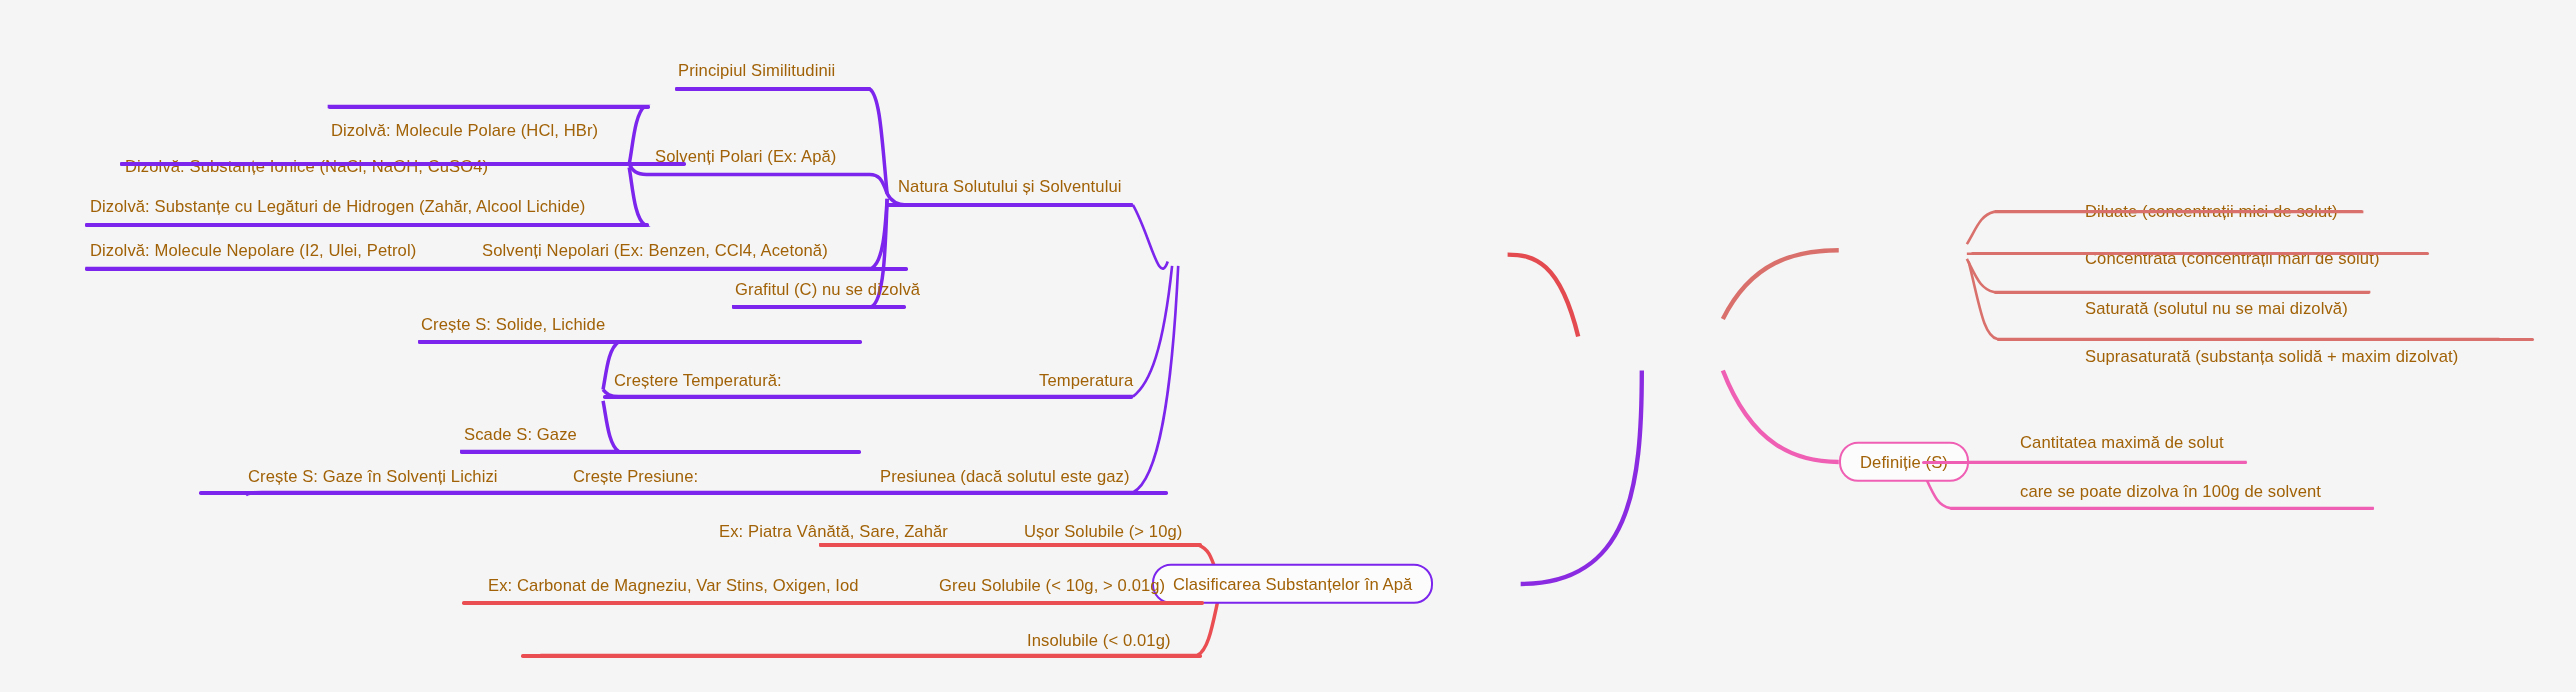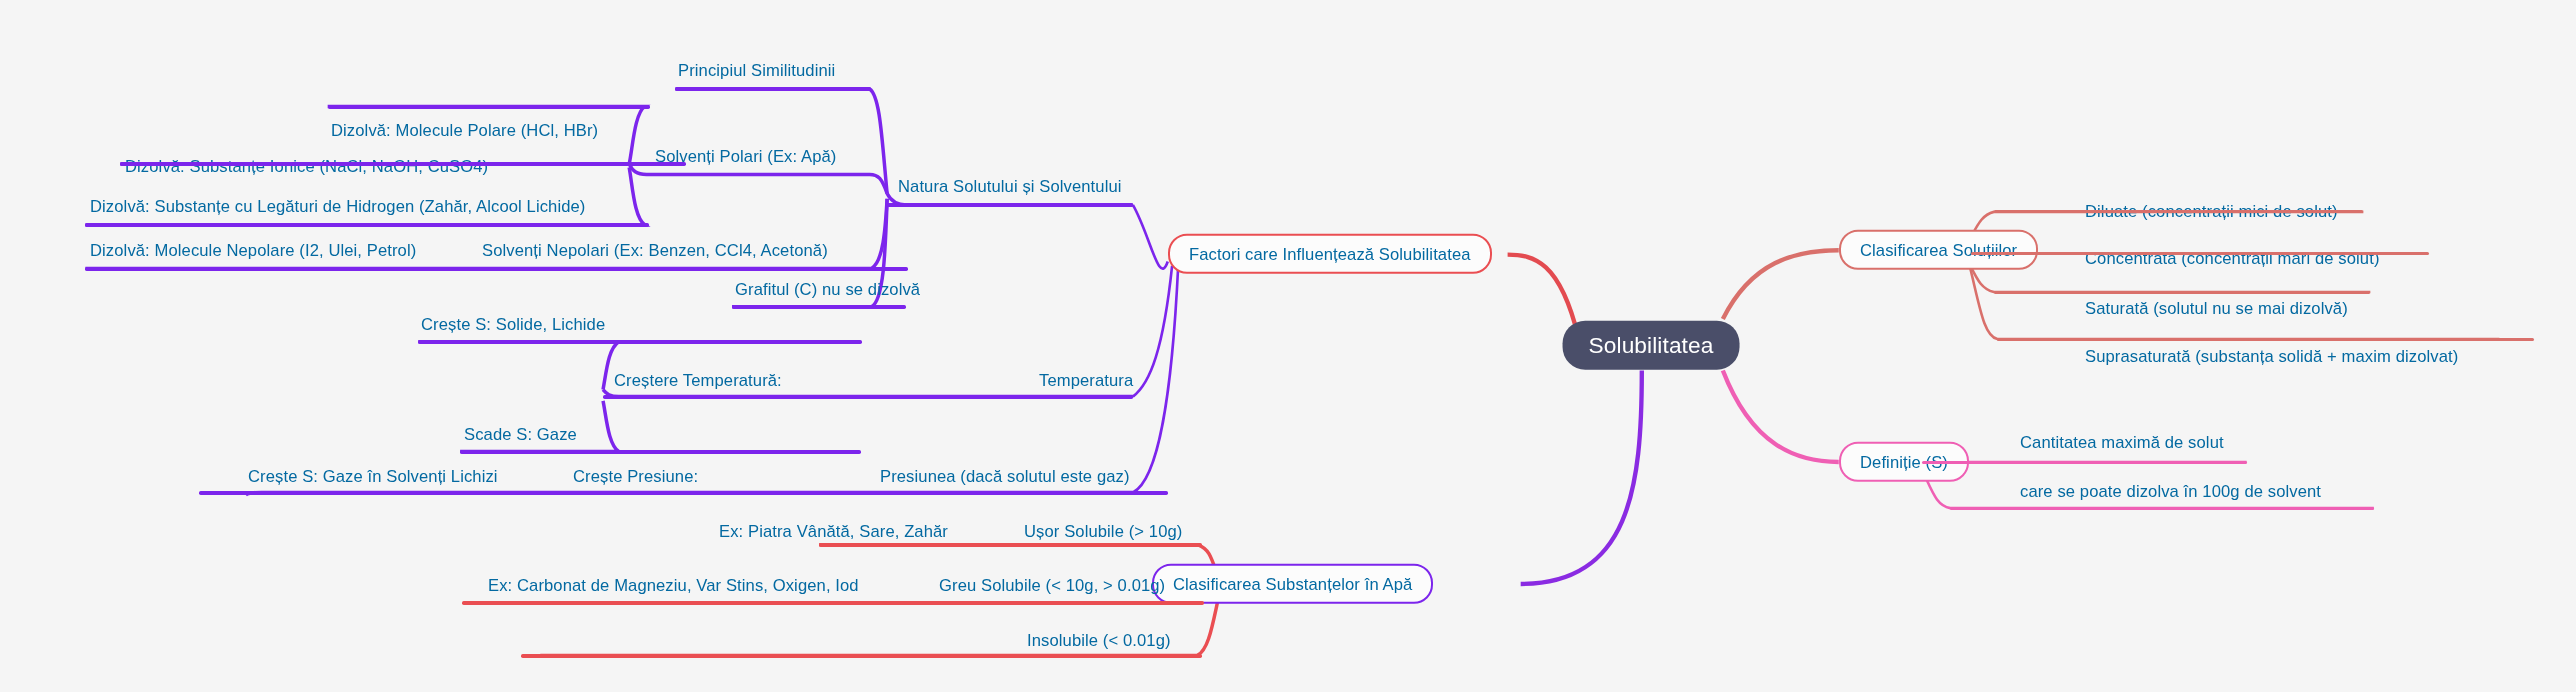--- a/index.html
+++ b/index.html
@@ -21,21 +21,21 @@
     position: absolute;
     left: 0; top: 0;
     width: 2576px;
     height: 693px;
     pointer-events: none;
   }
   .node {
     position: absolute;
     white-space: nowrap;
     font-size: 16.6px;
-    color: #0369a1;
+    color: #a16207;
     letter-spacing: 0.1px;
   }
   
   .leaf {
     transform: translateY(-50%);
   }
   
   .root {
     background: #4a4e69;
     color: #ffffff;
@@ -109,27 +109,24 @@
 
     <path d="M 2257 280 C 2268 262 2272 247 2288 243 L 2712 243" fill="none" stroke="#d9706b" stroke-width="3"></path>
     <path d="M 2257 291 L 2760 291" fill="none" stroke="#d9706b" stroke-width="3"></path>
     <path d="M 2257 297 C 2268 318 2272 331 2288 335 L 2720 335" fill="none" stroke="#d9706b" stroke-width="3"></path>
     <path d="M 2259 300 C 2272 352 2276 385 2292 389 L 2868 389" fill="none" stroke="#d9706b" stroke-width="3"></path>
 
     <path d="M 2205 530 L 2578 530" fill="none" stroke="#ef5fb4" stroke-width="3"></path>
     <path d="M 2205 538 C 2218 565 2222 580 2238 583 L 2724 583" fill="none" stroke="#ef5fb4" stroke-width="3"></path>
   </svg>
 
-  <div class="node root" style="left:1651px; top:345px;">Solubilitatea</div>
-
-  <div class="node boxed red" style="left:1168px; top:254px;">Factori care Influențează Solubilitatea</div>
+
 
   <div class="node boxed purple" style="left:1152px; top:584px;">Clasificarea Substanțelor în Apă</div>
 
-  <div class="node boxed salmon" style="left:1839px; top:250px;">Clasificarea Soluțiilor</div>
 
   <div class="node boxed pink" style="left:1839px; top:462px;">Definiție (S)</div>
 
   <div class="node leaf" style="left:898px; top:187px;">Natura Solutului și Solventului</div>
 
   <div class="node leaf" style="left:1039px; top:381px;">Temperatura</div>
 
   <div class="node leaf" style="left:880px; top:477px;">Presiunea (dacă solutul este gaz)</div>
 
   <div class="node leaf" style="left:678px; top:71px;">Principiul Similitudinii</div>

